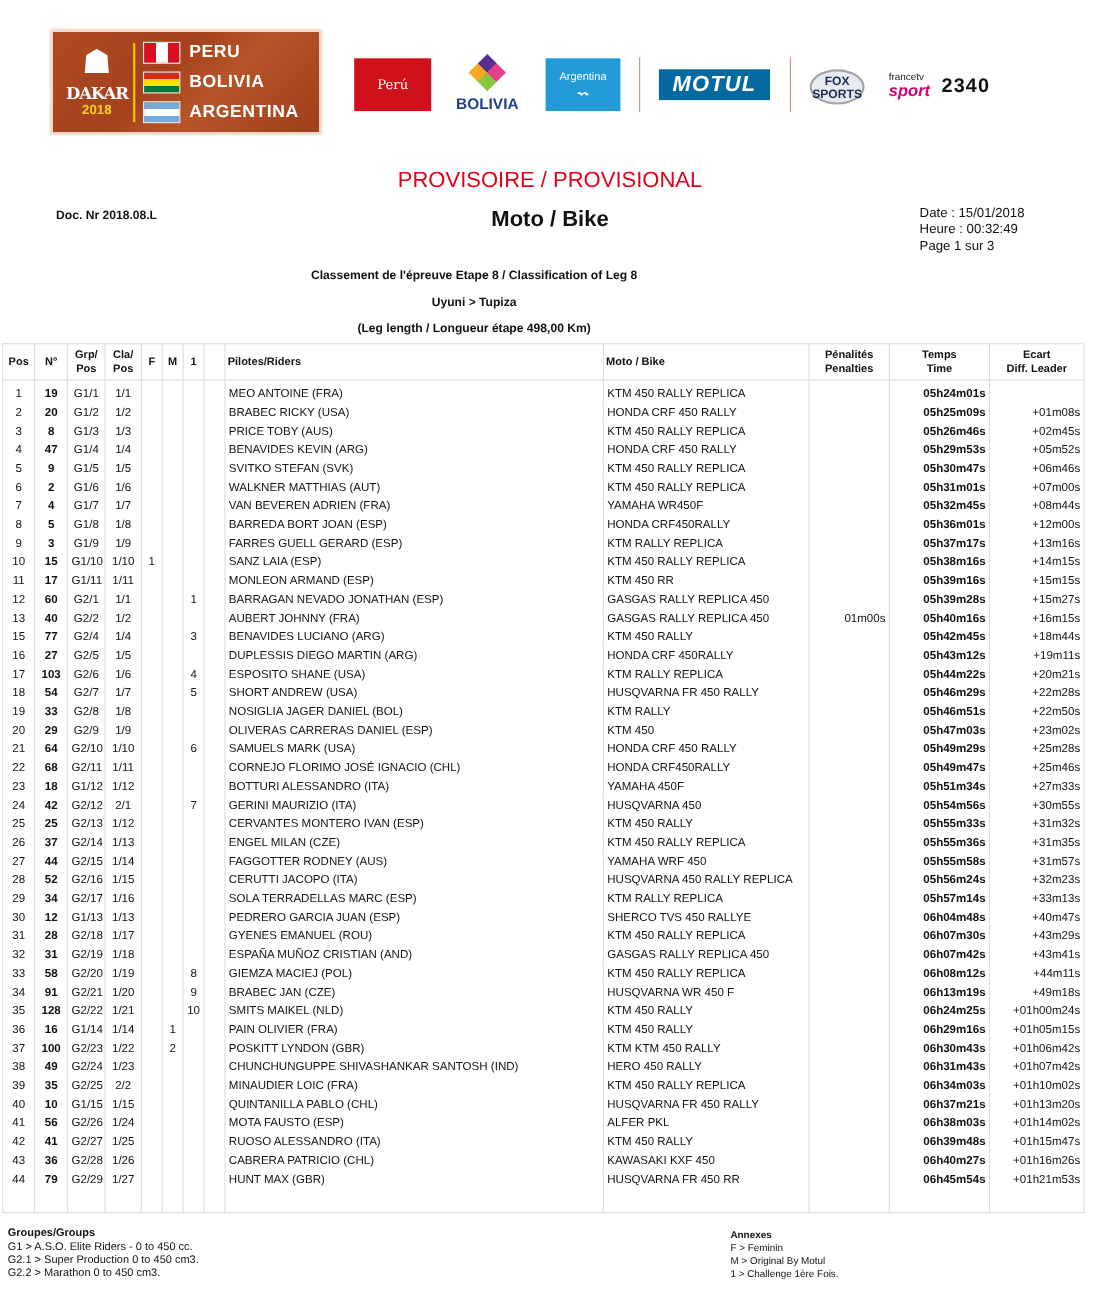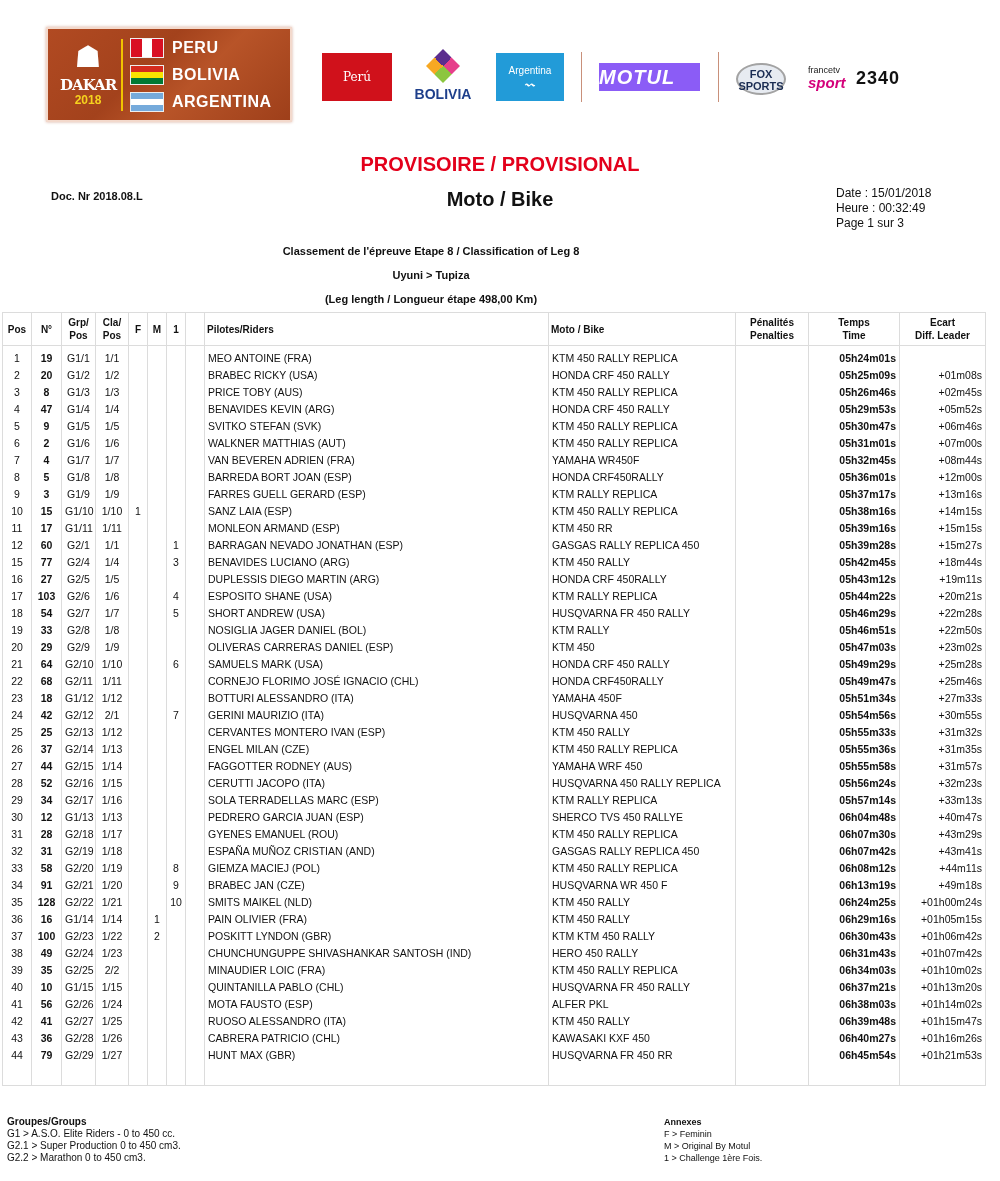--- a/index.html
+++ b/index.html
@@ -26,31 +26,31 @@
     .peru-logo { position: absolute; left: 322px; top: 53px; width: 70px; height: 48px; background: #d0111b;
       color: #fff; display: flex; align-items: center; justify-content: center; font-family: "DejaVu Serif", serif; font-size: 12px; }
     .bolivia-logo { position: absolute; left: 405px; top: 50px; width: 76px; height: 56px; text-align: center; }
     .bolivia-logo .mark { width: 24px; height: 24px; margin: 0 auto; transform: rotate(45deg);
       background: conic-gradient(#e63f8b 0 25%, #8cc63f 0 50%, #f7a823 0 75%, #5b2d8e 0);
       margin-top: 4px; }
     .bolivia-logo .lbl { color: #1e3f8b; font-weight: bold; font-size: 14px; margin-top: 8px; }
     .arg-logo { position: absolute; left: 496px; top: 53px; width: 68px; height: 48px; background: #229bd8; color: #fff;
       font-size: 10px; text-align: center; padding-top: 12px; box-sizing: border-box; }
     .vsep { position: absolute; top: 52px; width: 1px; height: 50px; background: #c9907a; }
-    .motul { position: absolute; left: 599px; top: 63px; width: 101px; height: 28px; background: #8b5cf6; color: #fff;
-      font-weight: bold; font-style: italic; font-size: 20px; text-align: left; line-height: 28px; letter-spacing: 1px; }
+    .motul { position: absolute; left: 599px; top: 63px; width: 101px; height: 28px; background: #0369a1; color: #fff;
+      font-weight: bold; font-style: italic; font-size: 20px; text-align: center; line-height: 28px; letter-spacing: 1px; }
     .fox { position: absolute; left: 736px; top: 63px; width: 50px; height: 32px; border-radius: 50%; border: 2px solid #a3a3a3;
       background: #e7ebf1; color: #1a2c52; font-weight: bold; font-size: 11px; text-align: center; line-height: 12px; padding-top: 3px; box-sizing: border-box; }
     .ftv { position: absolute; left: 808px; top: 66px; width: 100px; height: 26px; }
     .ftv .ft { font-size: 9px; color: #222; line-height: 9px; }
     .ftv .sp { font-size: 15px; color: #d4007a; font-style: italic; font-weight: bold; line-height: 15px; }
     .ftv .num { position: absolute; left: 48px; top: 2px; font-weight: bold; font-size: 18px; letter-spacing: 1px; color: #111; }
 
     
-    .provisional { position: absolute; top: 153px; left: 0; width: 1000px; text-align: center; color: #e3001b; font-weight: bold; font-size: 20px; }
+    .provisional { position: absolute; top: 153px; left: 0; width: 1000px; text-align: center; color: #e3001b; font-weight: normal; font-size: 20px; }
     .docnr { position: absolute; top: 190px; left: 7px; font-size: 11px; font-weight: bold; margin-left: 44px; }
     .category { position: absolute; top: 188px; left: 0; width: 1000px; text-align: center; font-size: 20px; font-weight: bold; }
     .meta { position: absolute; top: 186px; left: 836px; font-size: 12px; line-height: 15px; }
     .cls-title { position: absolute; top: 239px; left: 0; width: 862px; text-align: center; font-weight: bold; font-size: 11px; line-height: 24px; }
 
     
     .results { position: absolute; top: 312px; left: 2px; width: 983px; border-collapse: collapse; font-size: 10.5px; table-layout: fixed; }
     .results th { font-weight: bold; font-size: 10px; border: 1px solid #dcdcdc; height: 32px; padding: 0 2px; vertical-align: middle; line-height: 13px; }
     .results td { border-left: 1px solid #dcdcdc; border-right: 1px solid #dcdcdc; height: 17px; padding: 0 3px; white-space: nowrap; overflow: hidden; }
     .results tbody tr:first-child td { padding-top: 3px; }
@@ -349,20 +349,35 @@
         <td class="c"></td>
         <td class="c">1</td>
         <td class=""></td>
         <td class="l">BARRAGAN NEVADO JONATHAN (ESP)</td>
         <td class="l">GASGAS RALLY REPLICA 450</td>
         <td class="r"></td>
         <td class="r b">05h39m28s</td>
         <td class="r">+15m27s</td>
       </tr>
       <tr>
+        <td class="c">13</td>
+        <td class="c b">40</td>
+        <td class="c">G2/2</td>
+        <td class="c">1/2</td>
+        <td class="c"></td>
+        <td class="c"></td>
+        <td class="c"></td>
+        <td class=""></td>
+        <td class="l">AUBERT JOHNNY (FRA)</td>
+        <td class="l">GASGAS RALLY REPLICA 450</td>
+        <td class="r">01m00s</td>
+        <td class="r b">05h40m16s</td>
+        <td class="r">+16m15s</td>
+      </tr>
+      <tr>
         <td class="c">15</td>
         <td class="c b">77</td>
         <td class="c">G2/4</td>
         <td class="c">1/4</td>
         <td class="c"></td>
         <td class="c"></td>
         <td class="c">3</td>
         <td class=""></td>
         <td class="l">BENAVIDES LUCIANO (ARG)</td>
         <td class="l">KTM 450 RALLY</td>

